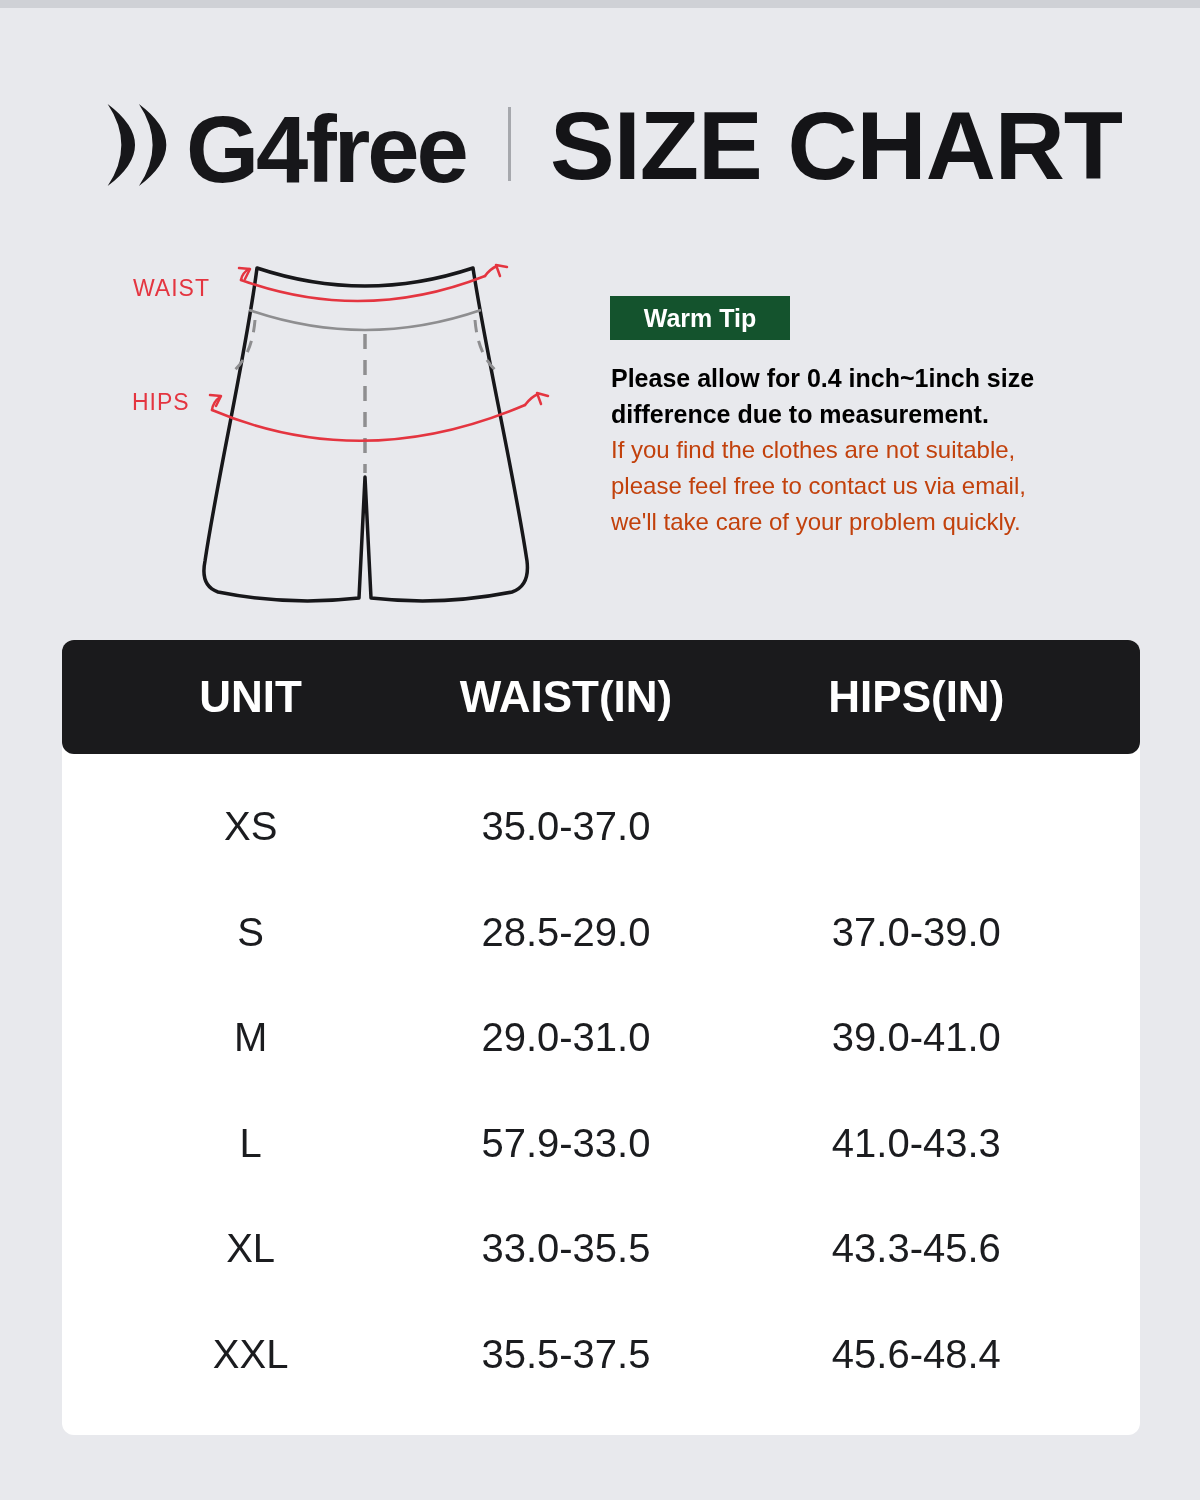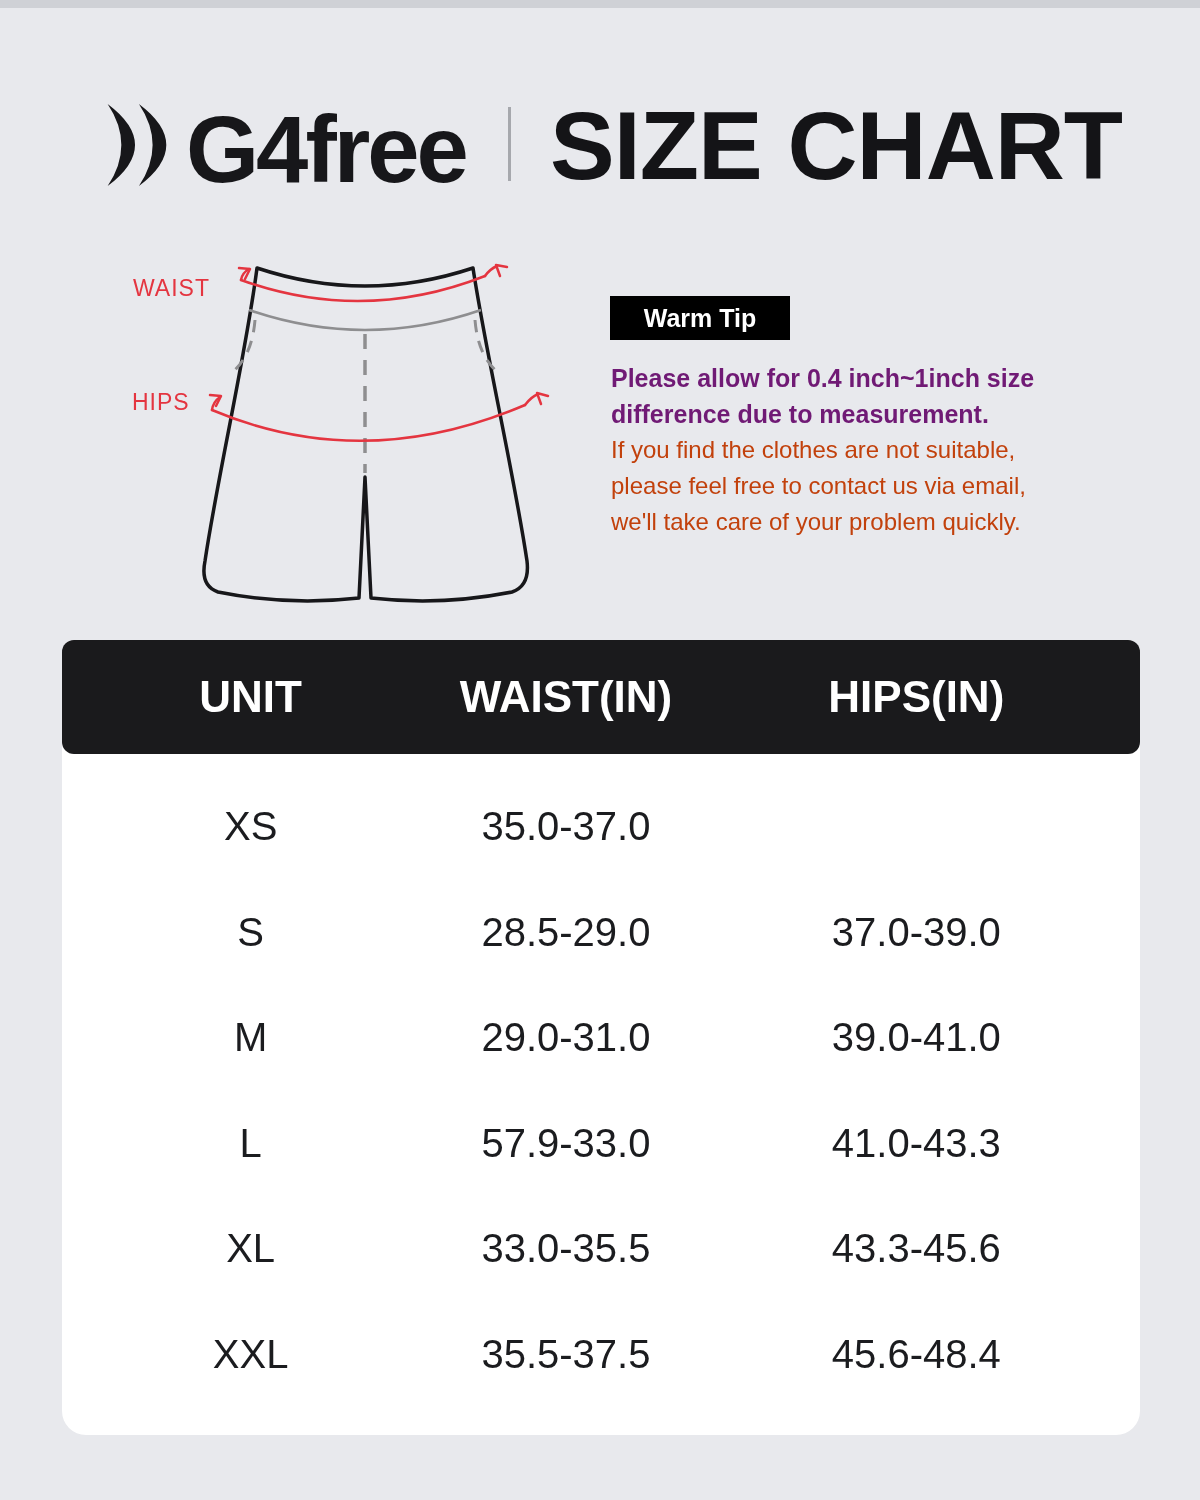--- a/index.html
+++ b/index.html
@@ -16,29 +16,29 @@
   .header-divider{position:absolute;left:508px;top:99px;width:3px;height:74px;background:#A6A8AD;}
   .page-title{
     position:absolute;left:550px;top:82px;line-height:112px;
     font-size:97px;font-weight:800;letter-spacing:-1px;color:#141417;white-space:nowrap;
   }
   
   .shorts-diagram{position:absolute;left:108px;top:226px;}
   .measure-label{font-size:23px;letter-spacing:1px;fill:#E43540;font-family:"Liberation Sans",sans-serif;}
   
   .tip-badge{
-    position:absolute;left:610px;top:288px;width:180px;height:44px;background:#000000;
+    position:absolute;left:610px;top:288px;width:180px;height:44px;background:#14532d;
     color:#FFFFFF;font-size:25px;font-weight:bold;display:flex;align-items:center;justify-content:center;
   }
-  .tip-bold{position:absolute;left:611px;top:352px;font-size:25px;font-weight:bold;line-height:36px;color:#701a75;white-space:nowrap;}
+  .tip-bold{position:absolute;left:611px;top:352px;font-size:25px;font-weight:bold;line-height:36px;color:#000000;white-space:nowrap;}
   .tip-reg{position:absolute;left:611px;top:424px;font-size:24px;font-weight:400;line-height:36px;color:#c2410c;white-space:nowrap;}
   
   .size-card{
     position:absolute;left:62px;top:632px;width:1078px;height:795px;
-    background:#FFFFFF;border-radius:24px;
+    background:#FFFFFF;border-radius:12px;
   }
   .size-header{
     position:absolute;left:0;top:0;width:1078px;height:114px;background:#1A1A1C;border-radius:12px;
     display:grid;grid-template-columns:35% 23.5% 41.5%;align-items:center;
   }
   .size-header .cell{text-align:center;color:#FFFFFF;font-size:44px;font-weight:bold;}
   .size-body{
     position:absolute;left:0;top:114px;width:1078px;height:681px;
     display:grid;grid-template-rows:repeat(6,1fr);padding:20px 0 28px;box-sizing:border-box;
   }

